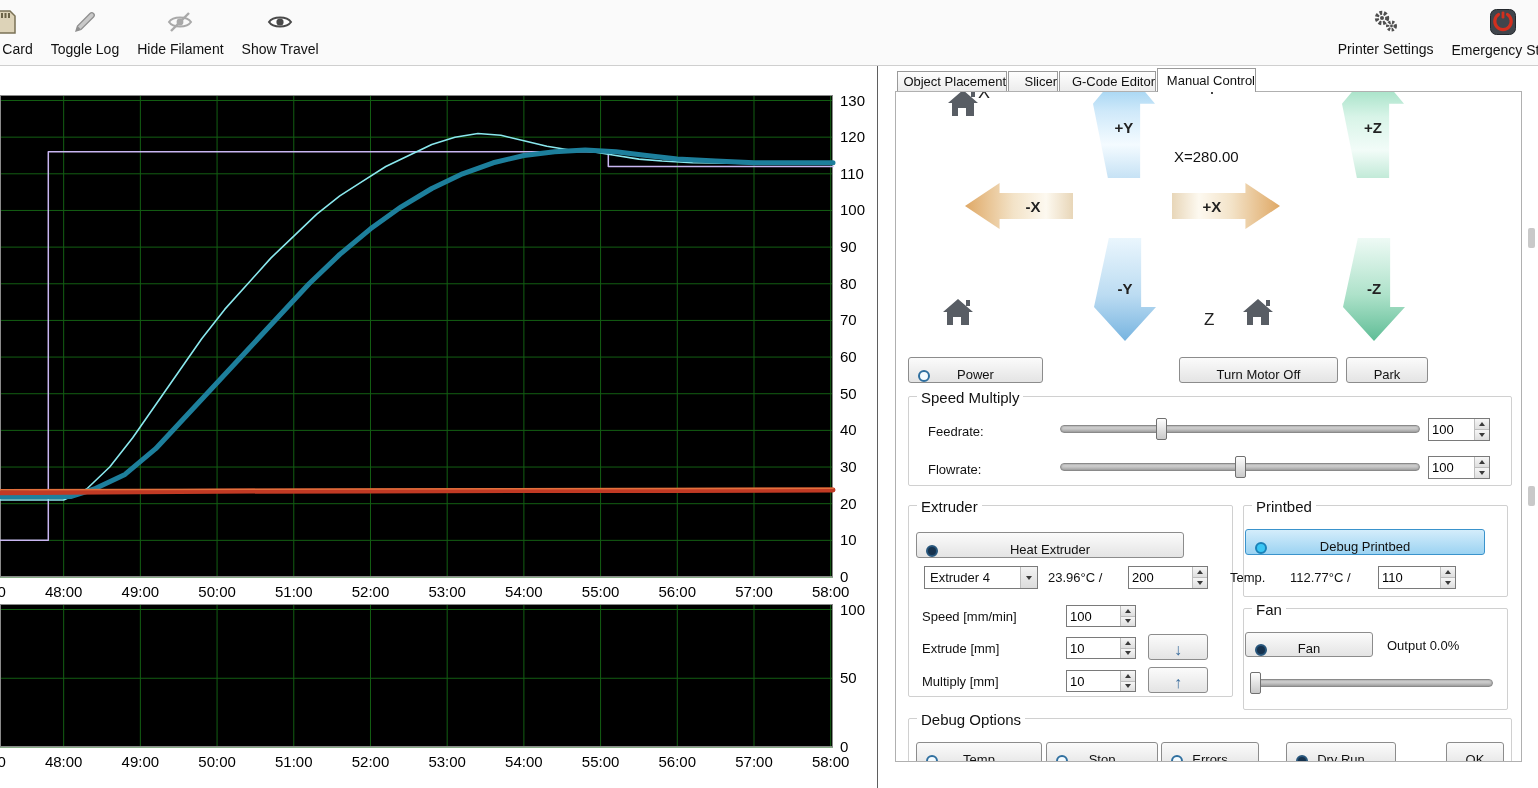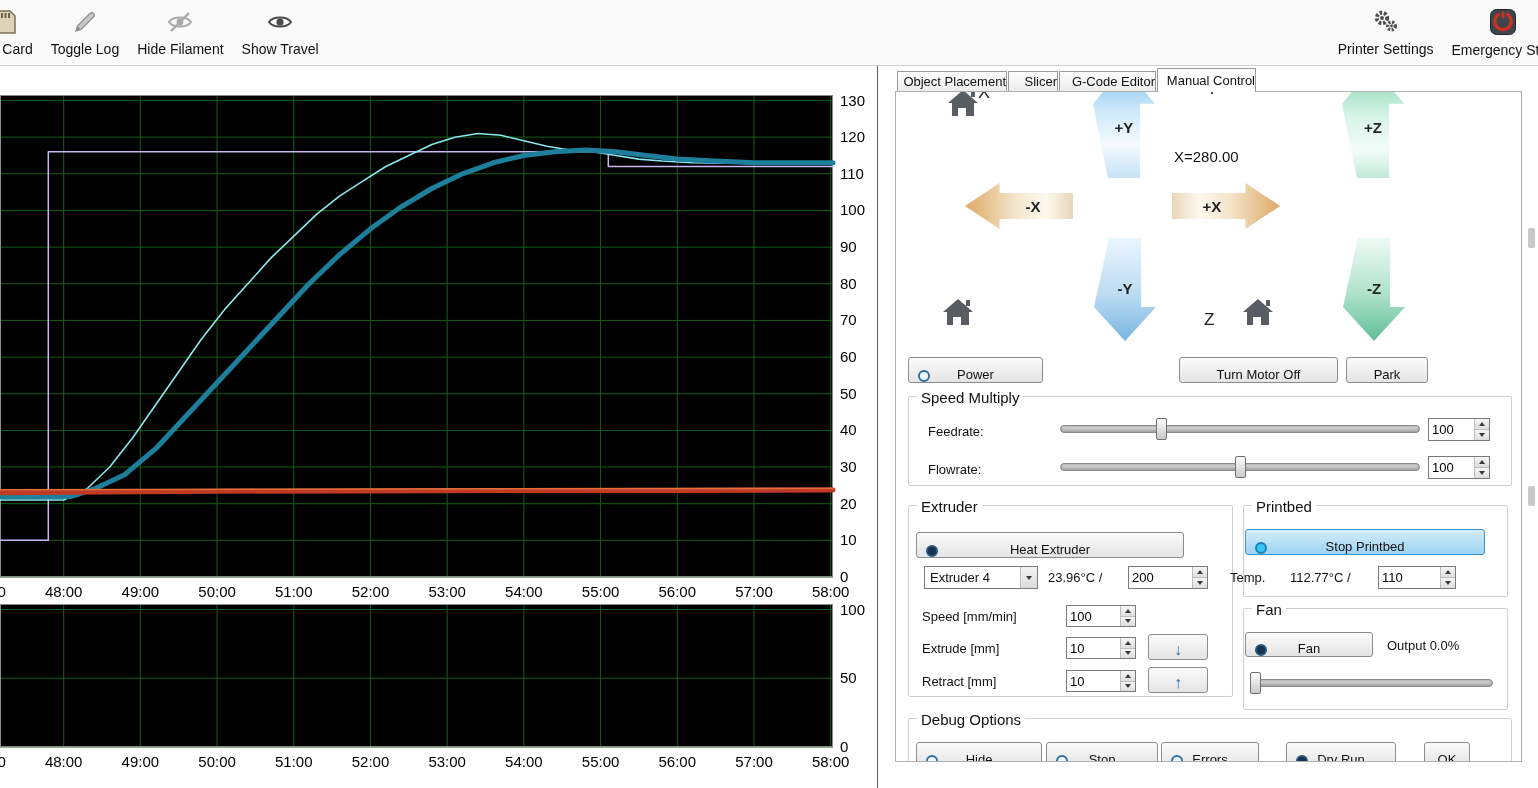--- a/index.html
+++ b/index.html
@@ -383,42 +383,42 @@
             <div class="tri-up"></div>
           </div>
         <div class="spinbtn">
             <div class="tri-down"></div>
           </div>
       </div>
     </div>
     <div class="btn" style="left:252px;top:542px;width:60px;height:26px">
       <span class="glyph">↓</span>
     </div>
-    <span class="lbl" style="left:26px;top:582px">Retract [mm]</span>
+    <span class="lbl" style="left:26px;top:582px">Multiply [mm]</span>
     <div class="num" style="left:170px;top:578px;width:70px;height:22px">
       <input value="10" style="">
       <div class="spincol">
         <div class="spinbtn">
             <div class="tri-up"></div>
           </div>
         <div class="spinbtn">
             <div class="tri-down"></div>
           </div>
       </div>
     </div>
     <div class="btn" style="left:252px;top:575px;width:60px;height:26px">
       <span class="glyph">↑</span>
     </div>
 
     <div class="grp" style="left:347px;top:413px;width:265px;height:92px">
       <span>Printbed</span>
     </div>
     <div class="btn heat-on" style="left:349px;top:437px;width:240px;height:26px">
       <span class="led on"></span>
-      <span>Stop Printbed</span>
+      <span>Debug Printbed</span>
     </div>
     <span class="lbl" style="left:334px;top:478px">Temp.</span>
     <span class="lbl" style="left:394px;top:478px">112.77°C /</span>
     <div class="num" style="left:482px;top:474px;width:78px;height:23px">
       <input value="110" style="">
       <div class="spincol">
         <div class="spinbtn">
             <div class="tri-up"></div>
           </div>
         <div class="spinbtn">
@@ -438,35 +438,35 @@
     <div class="slider" style="left:354px;top:580px;width:243px">
       <div class="track"></div>
       <div class="thumb" style="left: calc(2% - 5px);"></div>
     </div>
 
     <div class="grp" style="left:12px;top:626px;width:604px;height:62px">
       <span>Debug Options</span>
     </div>
     <div class="btn" style="left:20px;top:650px;width:126px;height:26px">
       <span class="led"></span>
-      <span>Hide</span>
+      <span>Temp</span>
     </div>
     <div class="btn" style="left:150px;top:650px;width:112px;height:26px">
       <span class="led"></span>
       <span>Stop</span>
     </div>
     <div class="btn" style="left:265px;top:650px;width:98px;height:26px">
       <span class="led"></span>
       <span>Errors</span>
     </div>
     <div class="btn" style="left:390px;top:650px;width:110px;height:26px">
       <span class="led dark"></span>
       <span>Dry Run</span>
     </div>
-    <div class="btn" style="left:528px;top:650px;width:46px;height:26px">
+    <div class="btn" style="left:550px;top:650px;width:58px;height:26px">
       <span>OK</span>
     </div>
 
   </div>
 </div>
 
 <div class="handle" style="left:1528px;top:228px"></div>
 <div class="handle" style="left:1528px;top:486px"></div>
 
 </body></html>

